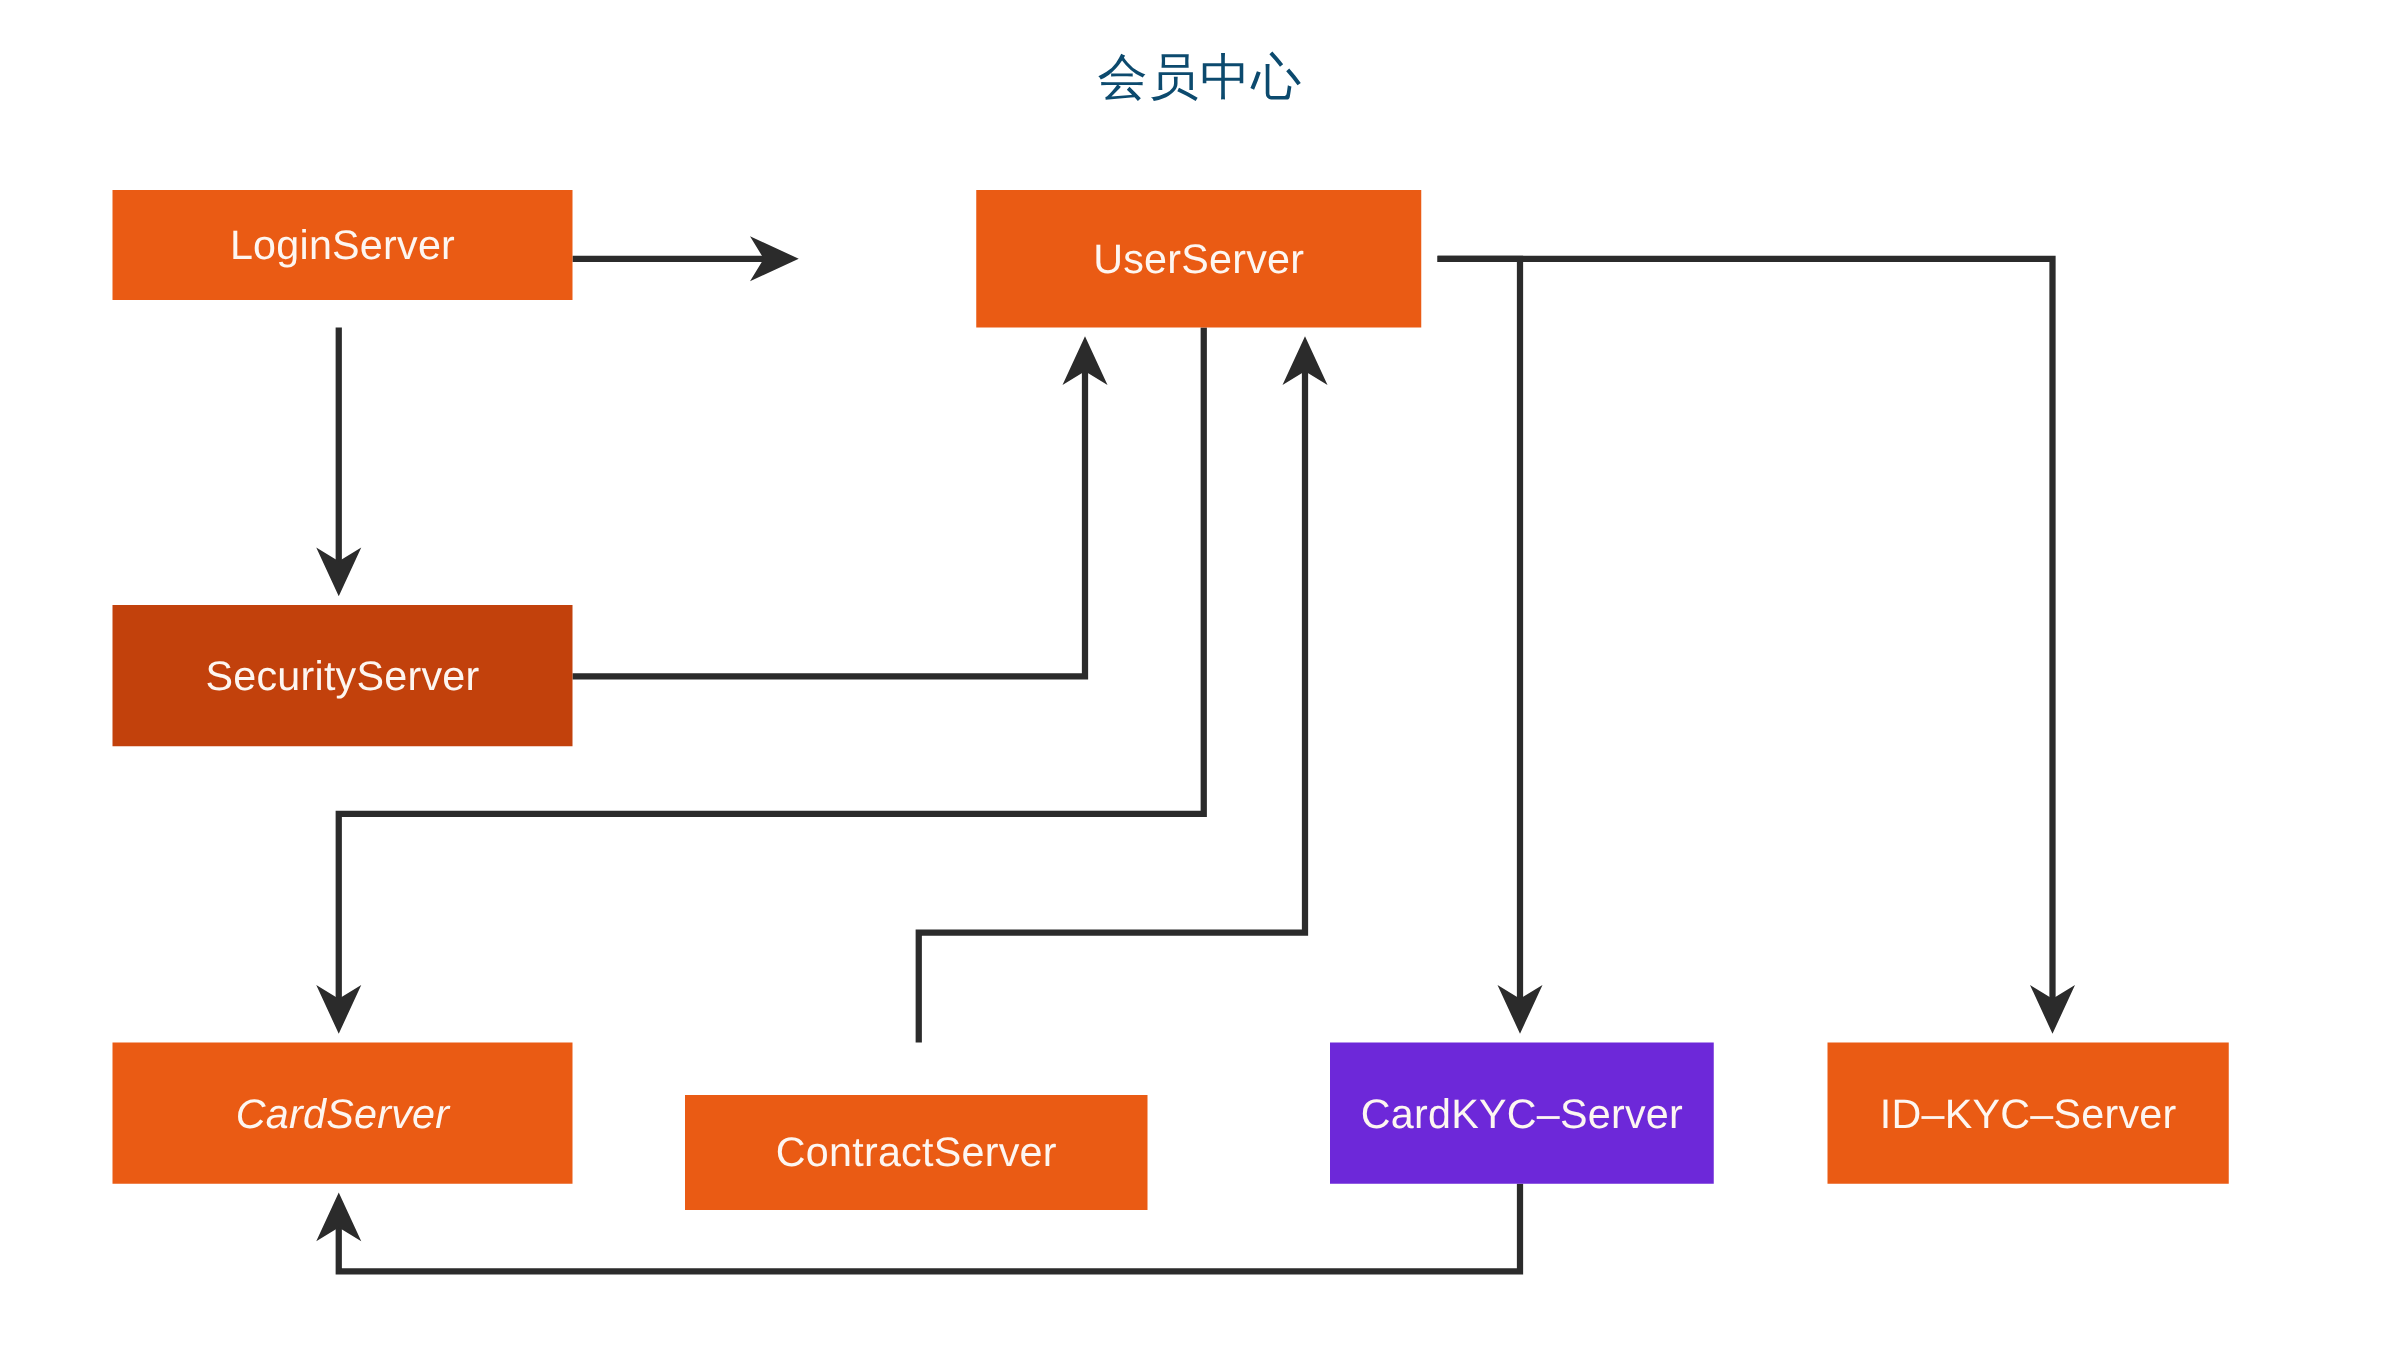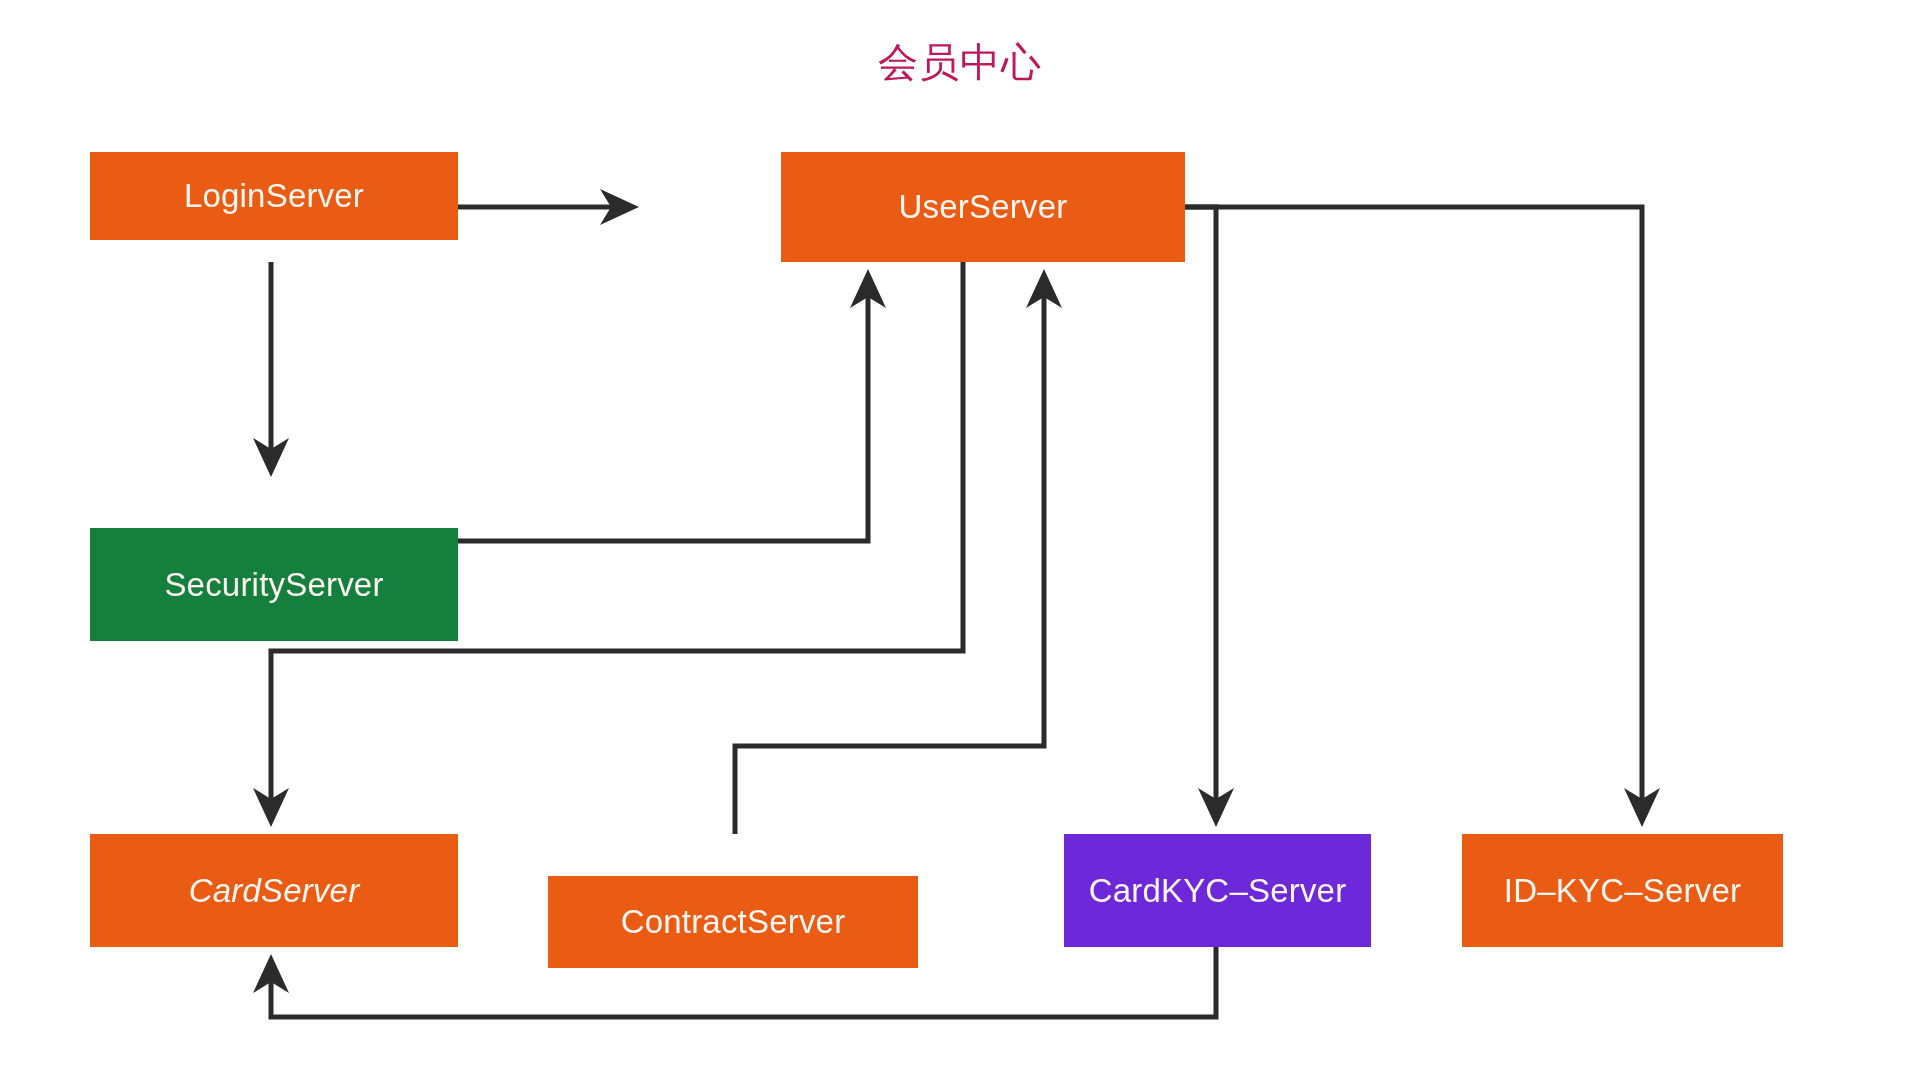--- a/index.html
+++ b/index.html
@@ -49,21 +49,21 @@
   }
   .node-label {
     white-space: nowrap;
   }
 </style>
 </head>
 <body>
 
 <div id="canvas" style="background: rgb(255, 255, 255);">
 
-  <div id="diagram-title" style="color: #be185d;">会员中心</div>
+  <div id="diagram-title" style="color: #0c4a6e;">会员中心</div>
 
   <svg id="edges" viewBox="0 0 1920 1080" xmlns="http://www.w3.org/2000/svg">
     <defs>
       <marker id="arrowhead" markerWidth="9" markerHeight="9" refX="6.4" refY="4.5" orient="auto" markerUnits="strokeWidth">
         <path d="M0.4,0.9 L8.2,4.5 L0.4,8.1 L2.6,4.5 Z" fill="#2b2b2b"></path>
       </marker>
     </defs>
     <g id="edge-group">
         <polyline points="458,207 630,207" fill="none" stroke="#2b2b2b" stroke-width="5" stroke-linecap="butt" stroke-linejoin="miter" marker-end="url(#arrowhead)"></polyline>
         <polyline points="271,262 271,468" fill="none" stroke="#2b2b2b" stroke-width="5" stroke-linecap="butt" stroke-linejoin="miter" marker-end="url(#arrowhead)"></polyline>
@@ -73,24 +73,24 @@
         <polyline points="1150,207 1216,207 1216,818" fill="none" stroke="#2b2b2b" stroke-width="5" stroke-linecap="butt" stroke-linejoin="miter" marker-end="url(#arrowhead)"></polyline>
         <polyline points="1150,207 1642,207 1642,818" fill="none" stroke="#2b2b2b" stroke-width="5" stroke-linecap="butt" stroke-linejoin="miter" marker-end="url(#arrowhead)"></polyline>
         <polyline points="1216,947 1216,1017 271,1017 271,963" fill="none" stroke="#2b2b2b" stroke-width="5" stroke-linecap="butt" stroke-linejoin="miter" marker-end="url(#arrowhead)"></polyline>
       </g>
   </svg>
 
   <div id="node-layer">
       <div class="node" style="left: 90px; top: 152px; width: 368px; height: 88px; background: rgb(234, 91, 20); color: rgb(253, 246, 241);">
         <span class="node-label">LoginServer</span>
       </div>
-      <div class="node" style="left: 781px; top: 152px; width: 404px; height: 110px; background: rgb(234, 91, 20); color: rgb(253, 246, 241);">
+      <div class="node" style="left: 781px; top: 152px; width: 356px; height: 110px; background: rgb(234, 91, 20); color: rgb(253, 246, 241);">
         <span class="node-label">UserServer</span>
       </div>
-      <div class="node" style="left: 90px; top: 484px; width: 368px; height: 113px; background: #15803d; color: rgb(253, 246, 241); margin-top: 44px;">
+      <div class="node" style="left: 90px; top: 484px; width: 368px; height: 113px; background: #c2410c; color: rgb(253, 246, 241);">
         <span class="node-label">SecurityServer</span>
       </div>
       <div class="node" style="left: 90px; top: 834px; width: 368px; height: 113px; background: rgb(234, 91, 20); color: rgb(253, 246, 241); font-style: italic;">
         <span class="node-label">CardServer</span>
       </div>
       <div class="node" style="left: 548px; top: 876px; width: 370px; height: 92px; background: rgb(234, 91, 20); color: rgb(253, 246, 241);">
         <span class="node-label">ContractServer</span>
       </div>
       <div class="node" style="left: 1064px; top: 834px; width: 307px; height: 113px; background: #6d28d9; color: rgb(253, 246, 241);">
         <span class="node-label">CardKYC–Server</span>

